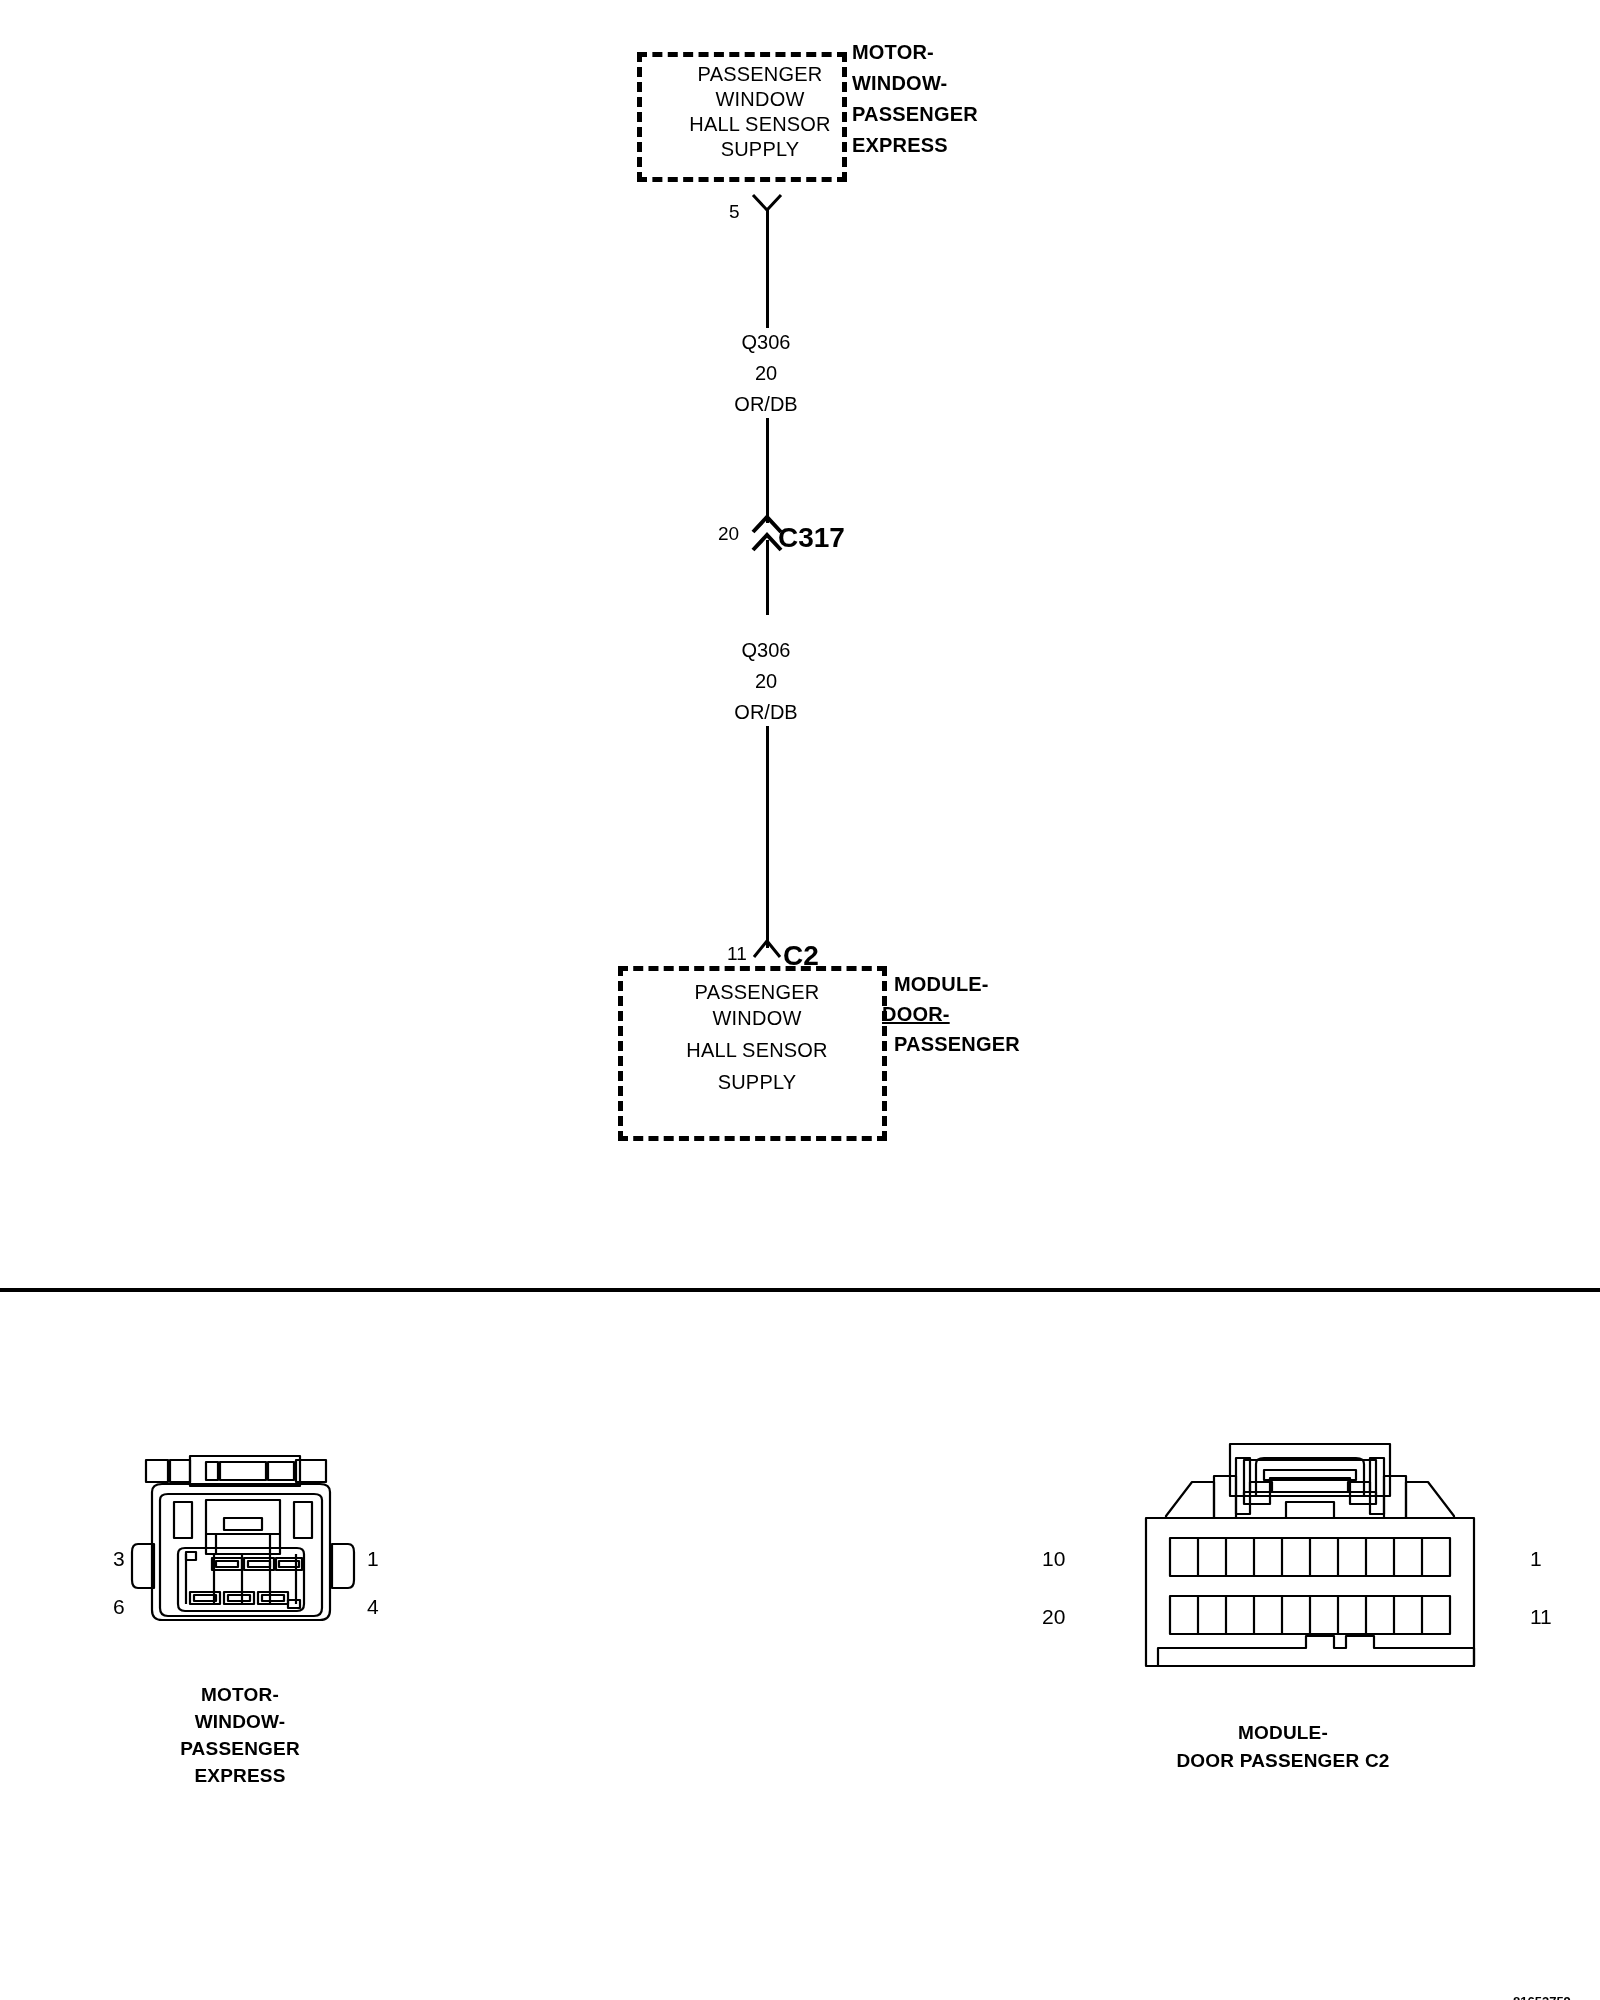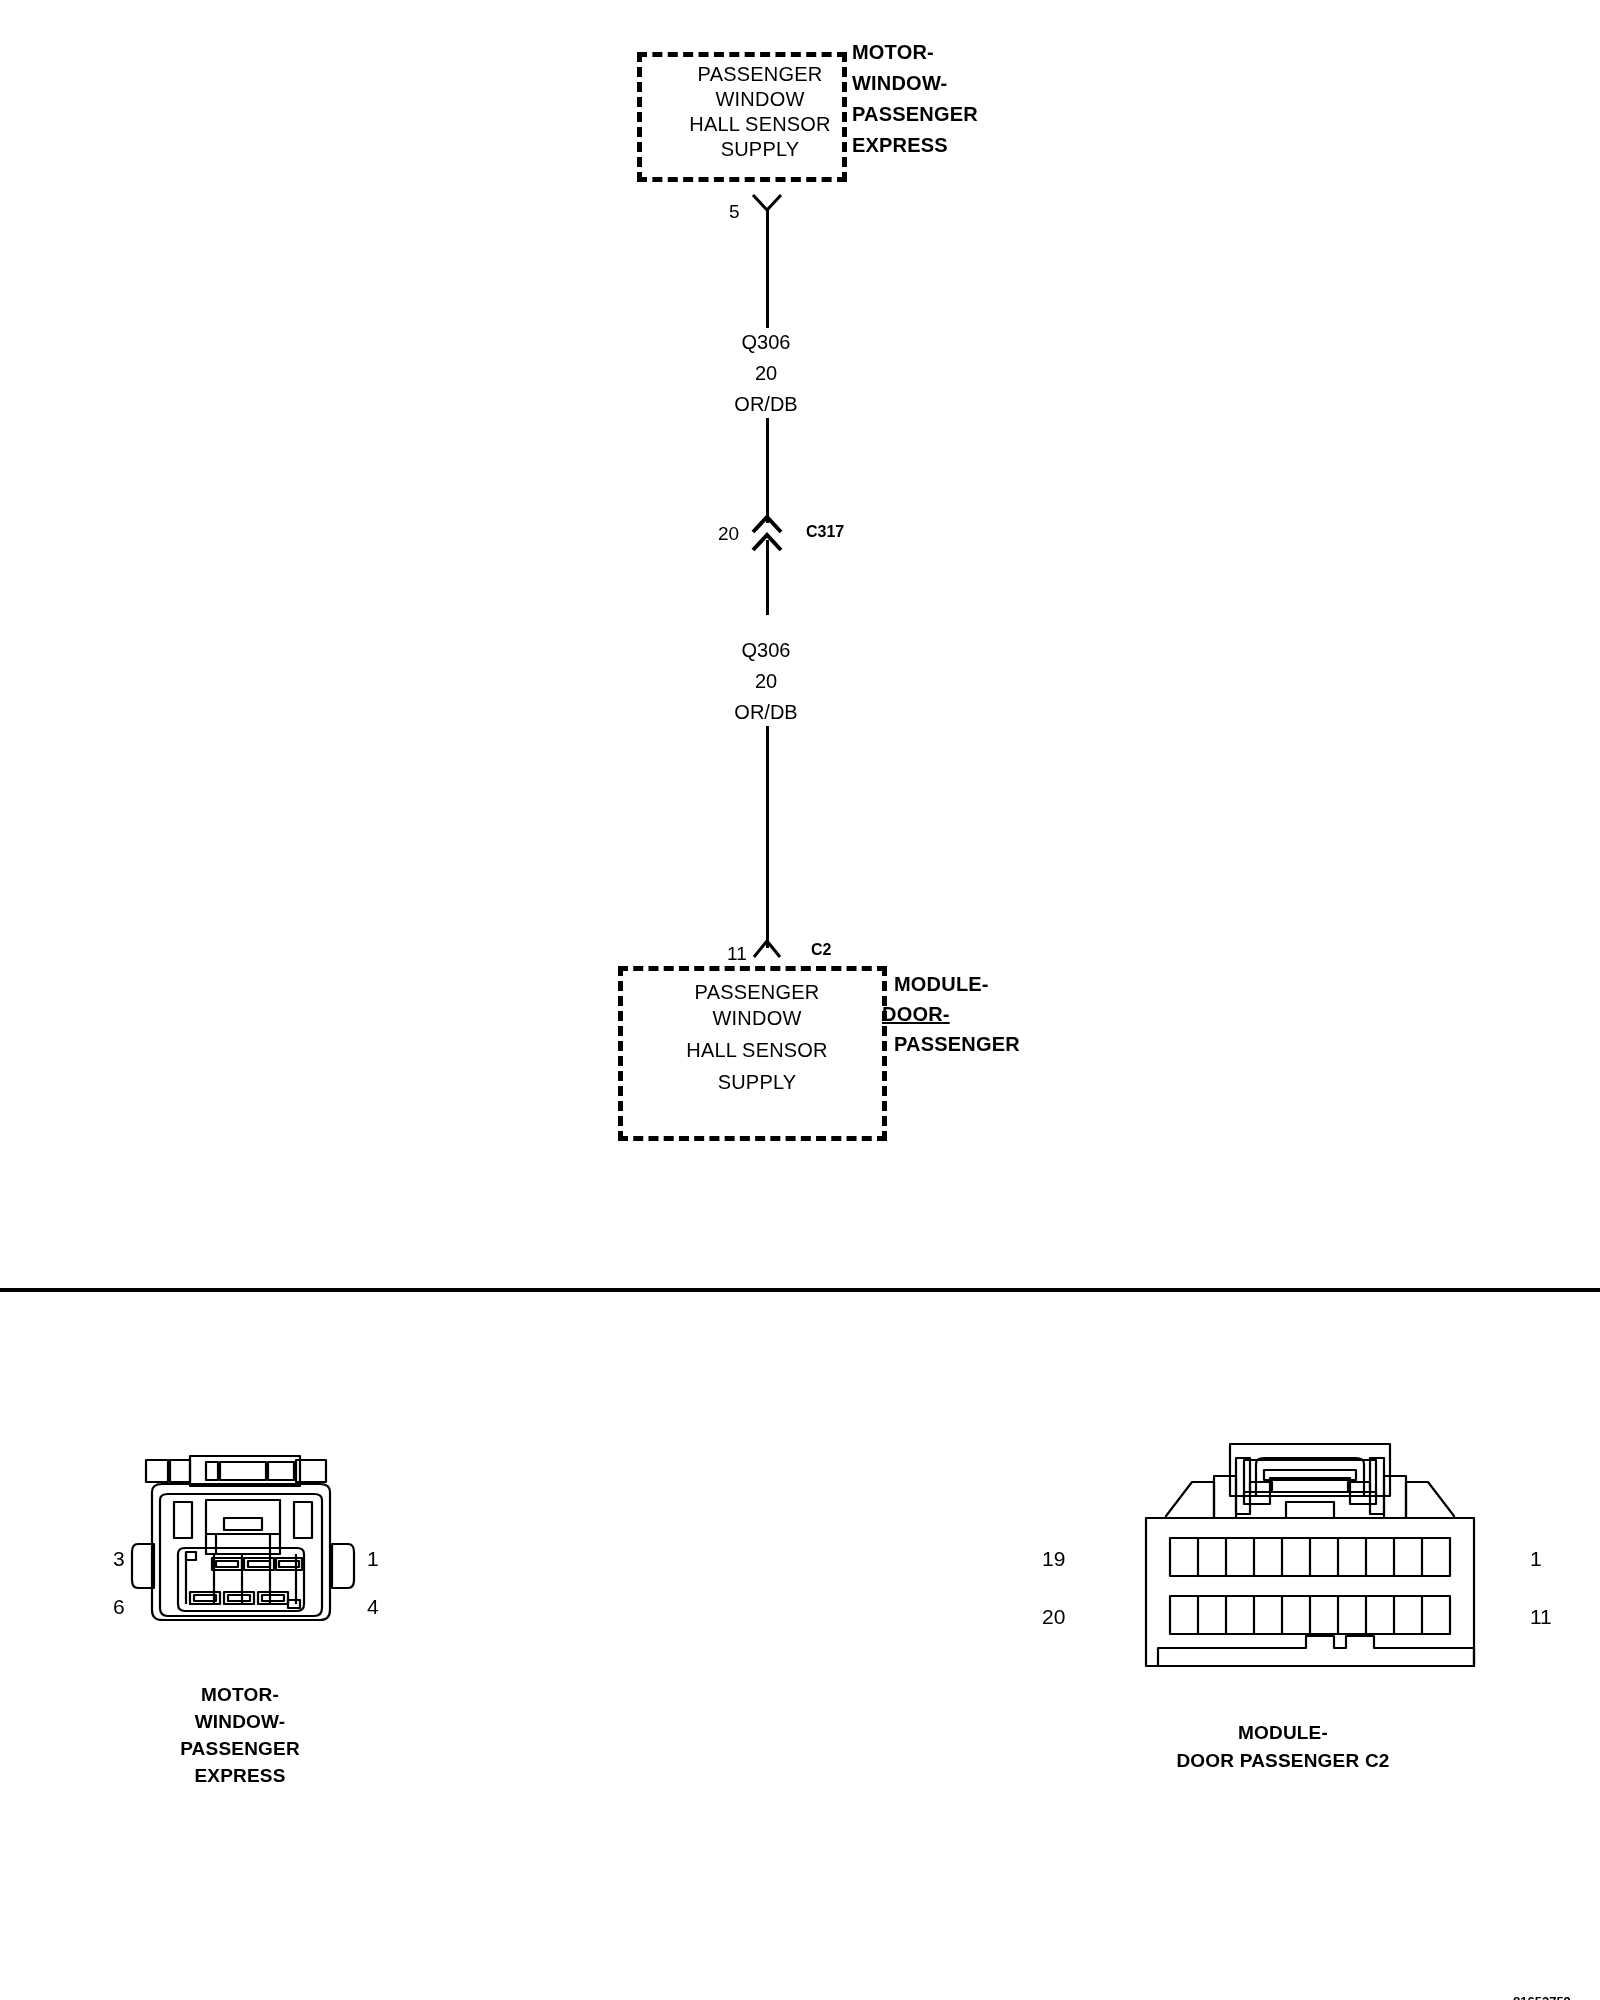--- a/index.html
+++ b/index.html
@@ -35,23 +35,22 @@
     font-weight: bold;
     letter-spacing: 0.2px;
   }
   .t-wire {           
     font-size: 20px;
   }
   .t-pin {            
     font-size: 19px;
   }
   .t-conn {           
-    font-size: 16px;
-    font-weight: bold;
-    margin-left: 28px;
+    font-size: 28px;
+    font-weight: bold;
   }
   .t-cav {            
     font-size: 21px;
   }
   .t-cap {            
     font-size: 19px;
     font-weight: bold;
     letter-spacing: 0.2px;
   }
   .t-fig {            
@@ -255,21 +254,21 @@
         <path d="M88 98 v38 M116 98 v38 M144 98 v38 M172 98 v38 M200 98 v38 M228 98 v38 M256 98 v38 M284 98 v38 M312 98 v38"></path>
 
         <path d="M60 156 h280 v38 h-280 z"></path>
         <path d="M88 156 v38 M116 156 v38 M144 156 v38 M172 156 v38 M200 156 v38 M228 156 v38 M256 156 v38 M284 156 v38 M312 156 v38"></path>
 
         <path d="M36 226 h12 v-18 h148 v-12 h28 v12 h12 v-12 h28 v12 h100 v18 h-328"></path>
       </g>
     </svg>
   </div>
 
-  <div class="txt t-cav" style="left:1042px; top:1548px;">19</div>
+  <div class="txt t-cav" style="left:1042px; top:1548px;">10</div>
   <div class="txt t-cav" style="left:1530px; top:1548px;">1</div>
   <div class="txt t-cav" style="left:1042px; top:1606px;">20</div>
   <div class="txt t-cav" style="left:1530px; top:1606px;">11</div>
 
   <div class="txt t-cap center" style="left:1283px; top:1723px;">MODULE-</div>
   <div class="txt t-cap center" style="left:1283px; top:1751px;">DOOR PASSENGER C2</div>
 
   <div class="txt t-fig" style="left:1513px; top:1995px;">81653759</div>
 
 </div>

